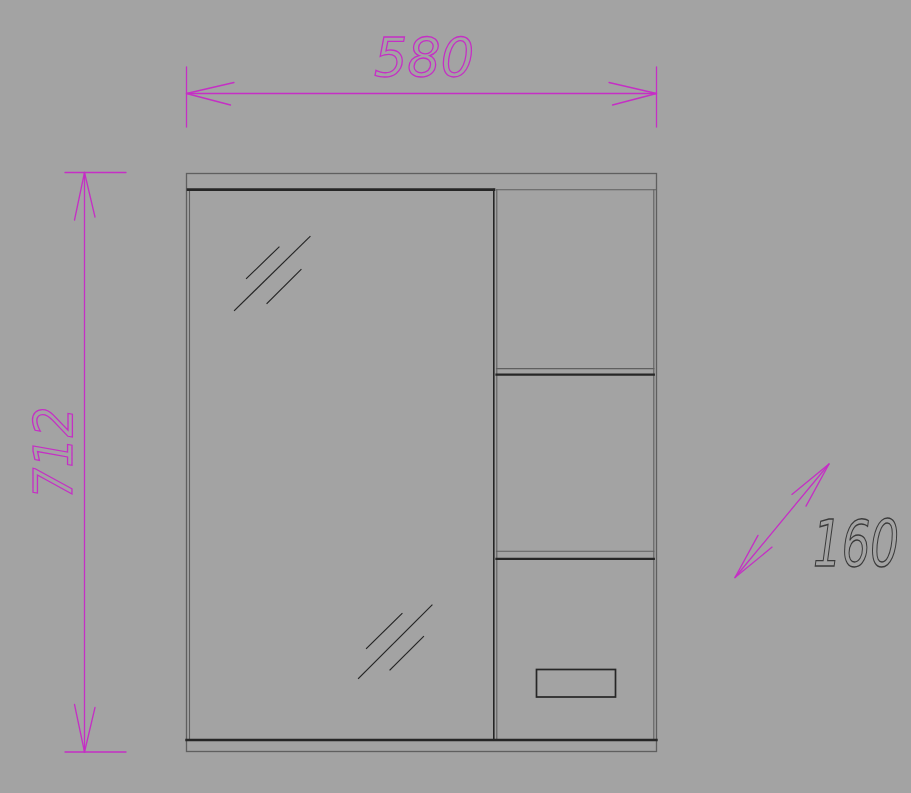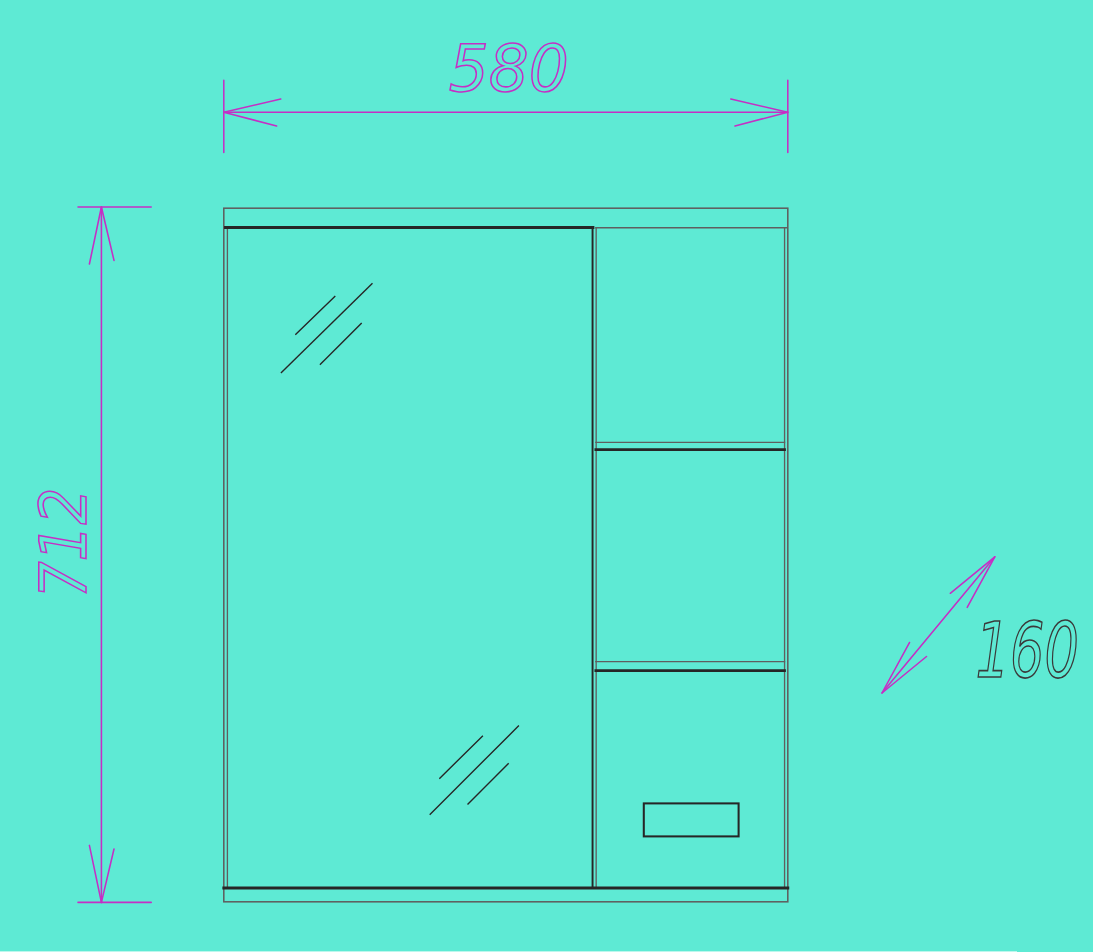--- a/index.html
+++ b/index.html
@@ -1,19 +1,19 @@
 <!DOCTYPE html>
 <html><head>
 <meta charset="utf-8">
 <style>
   html,body{margin:0;padding:0;background:#ffffff;}
   .canvas{
     position:relative;
     width:911px;height:793px;
-    background:#5eead4;
+    background:#a3a3a3;
     overflow:hidden;
     font-family:"DejaVu Sans", sans-serif;
   }
   svg{position:absolute;left:0;top:0;}
   text{
     font-family:"DejaVu Sans", sans-serif;
     font-style:italic;
   }
 </style>
 </head>

